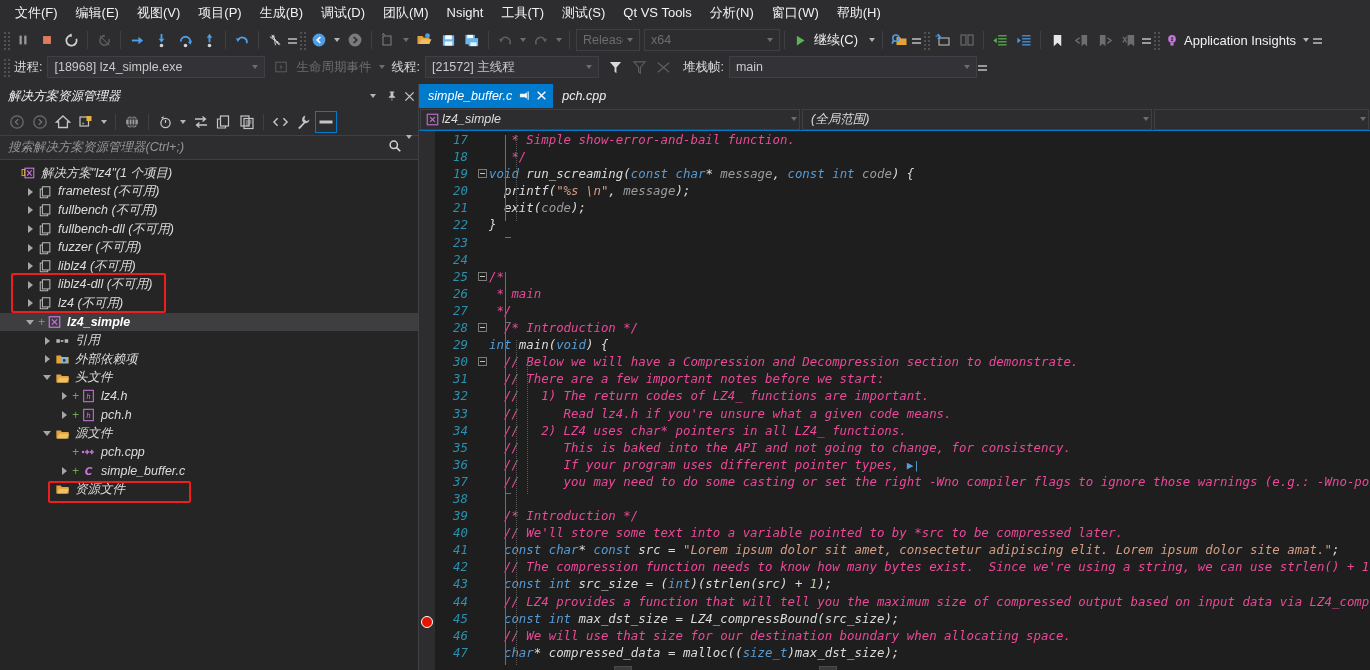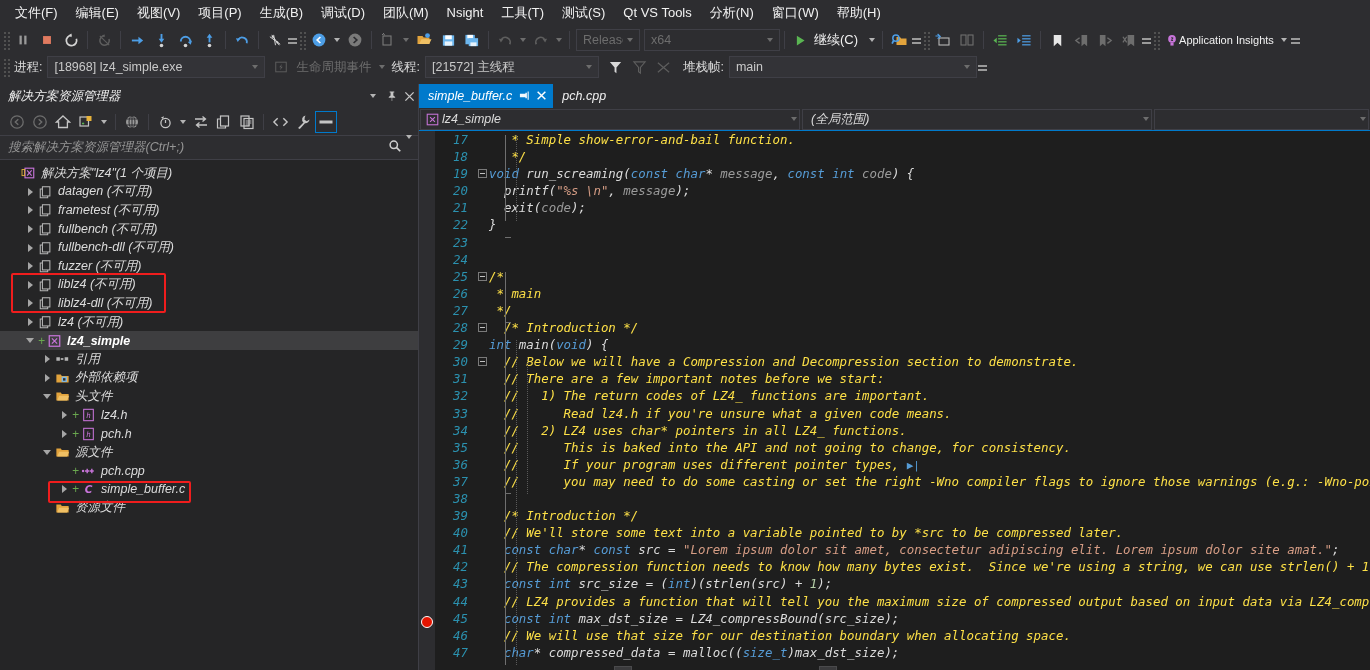--- a/index.html
+++ b/index.html
@@ -73,21 +73,21 @@
     display: flex; align-items: center;
     padding: 0 2px 0 6px;
     font-size: 12.5px;
     color: #c9c9c9;
     flex: none;
   }
   .combo .cval { flex:1; white-space:nowrap; overflow:hidden; }
   .combo .cbtn { width:14px; display:flex; align-items:center; justify-content:center; }
   .combo.disabled { color:#6d6d6d; background:#2d2d30; }
   .run-label { font-size:13px; color:#f1f1f1; padding:0 3px 0 4px; white-space:nowrap;}
-  .appins { display:flex;align-items:center;padding:0 4px; font-size:11px;color:#f1f1f1;white-space:nowrap;}
+  .appins { display:flex;align-items:center;gap:5px;padding:0 4px; font-size:13px;color:#f1f1f1;white-space:nowrap;}
 
   
   #debugbar {
     height: 26px;
     background: #2d2d30;
     display:flex; align-items:center;
     padding-left: 2px;
     font-size: 12.5px;
   }
   #debugbar .lbl { color:#dcdcdc; padding:0 5px 0 3px; white-space:nowrap; }
@@ -174,21 +174,21 @@
   #text-col{flex:1;min-width:0;color:#dcdcdc;}
   .lnum{height:17.1px;line-height:17.1px;font-family:"DejaVu Sans Mono", monospace;font-size:12.4px;color:#2b91af;}
   .gl{height:17.1px;display:flex;align-items:center;justify-content:center;}
   .boxminus{
     width:9px;height:9px;border:1px solid #7a7a7a;display:flex;align-items:center;justify-content:center;
     background:#1e1e1e;
   }
   .boxminus i{display:block;width:5px;height:1px;background:#c0c0c0;}
   .ctext{height:17.1px;line-height:17.1px;font-family:"DejaVu Sans Mono", monospace;font-size:12.4px;white-space:pre;position:relative;}
   
-  .c-cmt{color:#fde047;}
+  .c-cmt{color:#ec4899;}
   .c-kw{color:#569cd6;}
   .c-id{color:#9b9b9b;}
   .c-str{color:#d69d85;}
   .c-num{color:#b5cea8;}
   .c-plain{color:#dcdcdc;}
   .vguide{position:absolute;top:0;bottom:0;width:1px;border-left:1px dotted #5a5a5a;}
   .vbar{position:absolute;width:1px;background:#6f6f6f;}
   .corner{position:absolute;width:6px;height:1px;background:#6f6f6f;}
   .expandmark{color:#569cd6;font-size:11px;}
   
@@ -690,32 +690,20 @@
         <div class="trow" style="padding-left: 6px;">
           <span class="twisty"></span>
           <span class="ticon">
             <svg width="15" height="14" viewBox="0 0 16 16">
               <rect x="4" y="2.5" width="10" height="11" fill="none" stroke="#c774d9" stroke-width="1.3"></rect>
               <path d="M6.4 5 L11.6 11 M11.6 5 L6.4 11" stroke="#c774d9" stroke-width="1.3"></path>
               <rect x="0.6" y="4" width="3" height="7" fill="none" stroke="#e8b33b" stroke-width="1"></rect>
             </svg>
           </span>
           <span class="tlabel">解决方案"lz4"(1 个项目)</span>
-        </div>
-        <div class="trow" style="padding-left: 23px;">
-          <span class="twisty">
-            <span class="tri"></span>
-          </span>
-          <span class="ticon">
-            <svg width="15" height="14" viewBox="0 0 16 16">
-              <rect x="4.5" y="2" width="8.5" height="10.5" fill="none" stroke="#b5b5b5" stroke-width="1.2"></rect>
-              <path d="M4.5 4.5 H2 V14.5 H10.5 V12.5" fill="none" stroke="#b5b5b5" stroke-width="1.2"></path>
-            </svg>
-          </span>
-          <span class="tlabel">datagen (不可用)</span>
         </div>
         <div class="trow" style="padding-left: 23px;">
           <span class="twisty">
             <span class="tri"></span>
           </span>
           <span class="ticon">
             <svg width="15" height="14" viewBox="0 0 16 16">
               <rect x="4.5" y="2" width="8.5" height="10.5" fill="none" stroke="#b5b5b5" stroke-width="1.2"></rect>
               <path d="M4.5 4.5 H2 V14.5 H10.5 V12.5" fill="none" stroke="#b5b5b5" stroke-width="1.2"></path>
             </svg>

